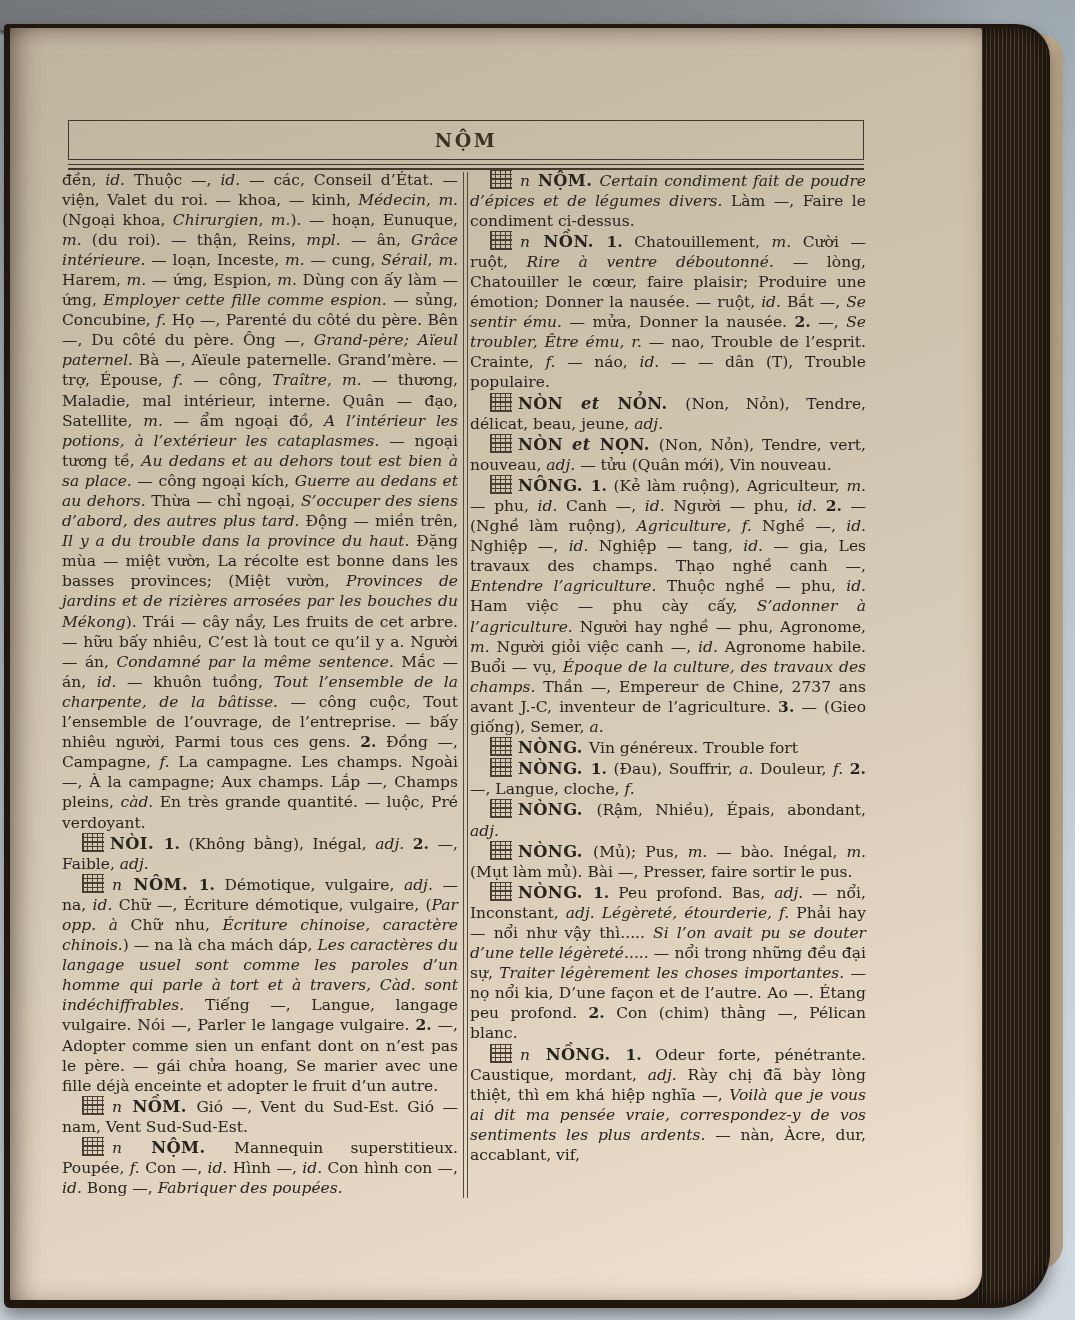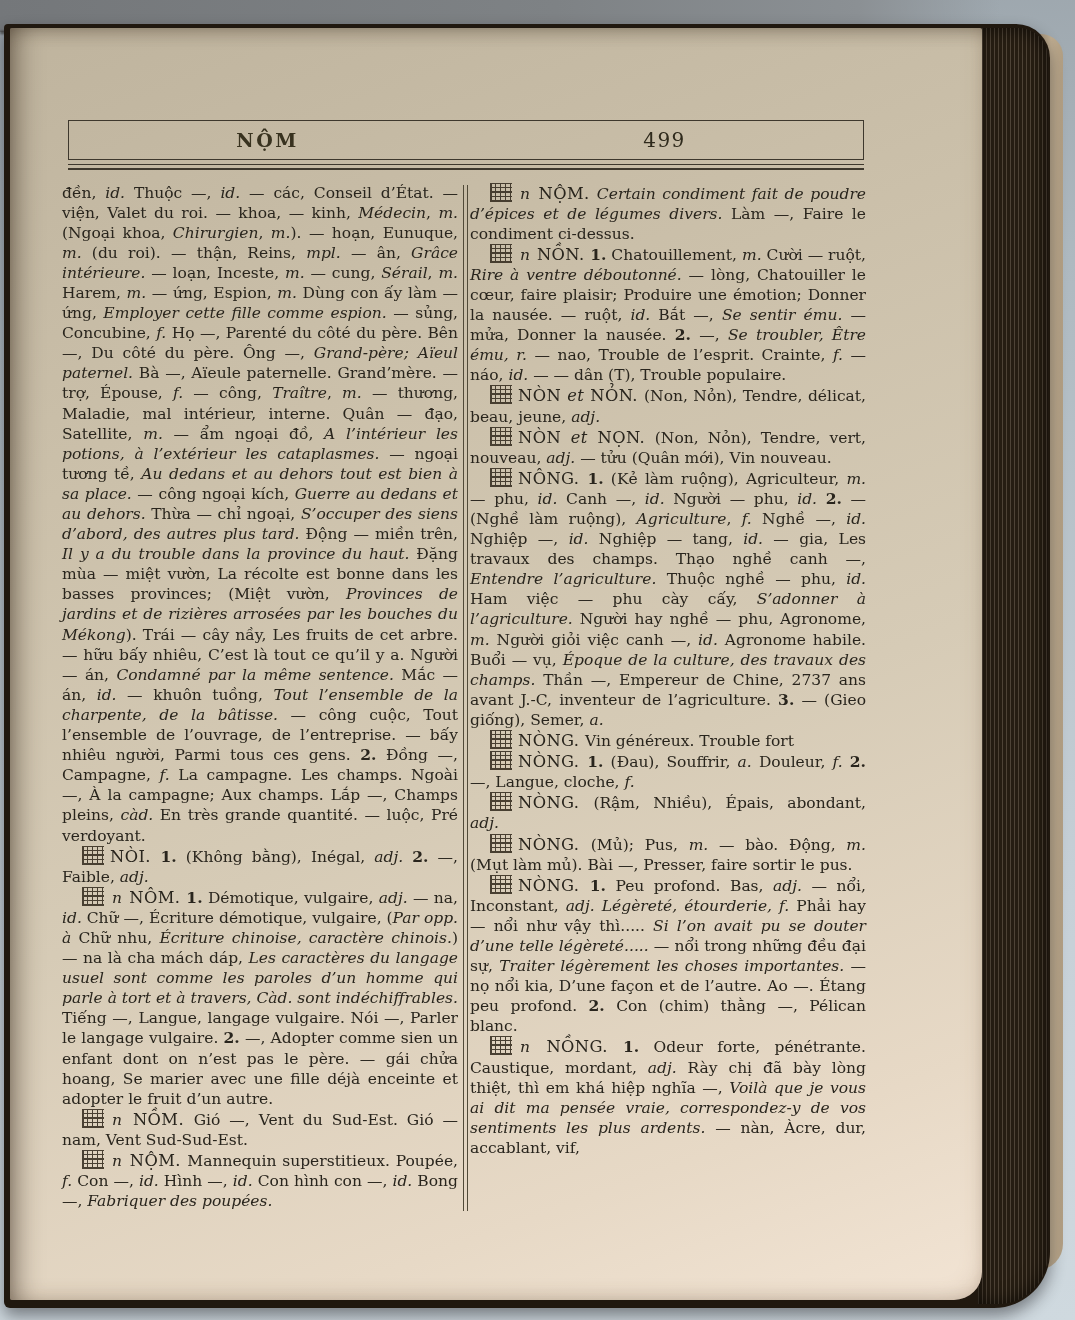--- a/index.html
+++ b/index.html
@@ -20,27 +20,27 @@
     background:linear-gradient(160deg,#bfb49e 0%,#cbc0aa 30%,#d6cbb6 58%,#e7d9c6 85%,#f2e4d4 100%);
     box-shadow:inset 18px 0 28px -14px rgba(45,32,20,.6),
                inset 0 12px 20px -12px rgba(45,32,20,.4),
                inset -10px -10px 24px -14px rgba(130,95,60,.28);}
   .content{position:absolute;left:52px;top:92px;width:806px;color:#29251d;}
   .header-box{border:1.6px solid #3e382d;height:38px;display:flex;align-items:center;margin:0 4px 0 6px;}
   .header-box span{flex:1;text-align:center;}
   .hw{font-weight:bold;letter-spacing:2.5px;font-size:19px;color:#38321f;}
   .pn{font-size:20px;letter-spacing:1.5px;color:#2f2a1c;}
   .header-rule{margin:4px 4px 0 6px;height:2.5px;border-top:1.2px solid #3e382d;border-bottom:2.6px solid #3e382d;}
-  .text-cols{display:flex;margin-top:13px;}
+  .text-cols{display:flex;}
   .col{width:396px;}
   .divider{width:3px;border-left:1.4px solid #514a38;border-right:1.4px solid #514a38;margin:2px 2px 0 5px;}
   .col p{font-size:15.5px;line-height:20.1px;text-align:justify;margin:0;color:#29251d;}
   .entry{margin-top:9px;text-indent:20px;}
   .cont{margin-top:0;text-indent:0;}
-  .head{font-weight:normal;letter-spacing:.4px;font-size:16.3px;}
+  .head{font-weight:bold;letter-spacing:.4px;font-size:16.3px;}
   .nmk{font-style:italic;padding:0 2px;}
   .it{font-style:italic;}
   .bd{font-weight:bold;}
   .cjk{display:inline-block;width:22px;height:19px;margin-right:6px;vertical-align:-3px;
     color:transparent;overflow:hidden;font-size:19px;line-height:19px;
     background-image:repeating-linear-gradient(0deg,#352c1f 0 1.6px,transparent 1.6px 4.6px),
                      repeating-linear-gradient(90deg,#352c1f 0 1.6px,transparent 1.6px 4.9px);
     opacity:.88;}
 </style>
 </head>
@@ -48,42 +48,41 @@
 
 <div class="photo">
   <div class="fabric"></div>
   <div class="edge-tan"></div>
   <div class="book">
     <div class="fore-edge"></div>
     <div class="paper">
       <div class="content">
         <div class="header-box">
           <span class="hw">NỘM</span>
-          <span class="pn">499</span>
         </div>
         <div class="header-rule"></div>
         <div class="text-cols">
           <div class="col">
               <p class="cont"><span><span>đền, </span><span class="it">id.</span><span> Thuộc —, </span><span class="it">id.</span><span> — các, Conseil d’État. — viện, Valet du roi. — khoa, — kinh, </span><span class="it">Médecin</span><span>, </span><span class="it">m.</span><span> (Ngoại khoa, </span><span class="it">Chirurgien</span><span>, </span><span class="it">m.</span><span>). — hoạn, Eunuque, </span><span class="it">m.</span><span> (du roi). — thận, Reins, </span><span class="it">mpl.</span><span> — ân, </span><span class="it">Grâce intérieure.</span><span> — loạn, Inceste, </span><span class="it">m.</span><span> — cung, </span><span class="it">Sérail</span><span>, </span><span class="it">m.</span><span> Harem, </span><span class="it">m.</span><span> — ứng, Espion, </span><span class="it">m.</span><span> Dùng con ấy làm — ứng, </span><span class="it">Employer cette fille comme espion.</span><span> — sủng, Concubine, </span><span class="it">f.</span><span> Họ —, Parenté du côté du père. Bên —, Du côté du père. Ông —, </span><span class="it">Grand-père;</span><span> </span><span class="it">Aïeul paternel.</span><span> Bà —, Aïeule paternelle. Grand’mère. — trợ, Épouse, </span><span class="it">f.</span><span> — công, </span><span class="it">Traître</span><span>, </span><span class="it">m.</span><span> — thương, Maladie, mal intérieur, interne. Quân — đạo, Satellite, </span><span class="it">m.</span><span> — ẩm ngoại đồ, </span><span class="it">A l’intérieur les potions, à l’extérieur les cataplasmes.</span><span> — ngoại tương tề, </span><span class="it">Au dedans et au dehors tout est bien à sa place.</span><span> — công ngoại kích, </span><span class="it">Guerre au dedans et au dehors.</span><span> Thừa — chỉ ngoại, </span><span class="it">S’occuper des siens d’abord, des autres plus tard.</span><span> Động — miền trên, </span><span class="it">Il y a du trouble dans la province du haut.</span><span> Đặng mùa — miệt vườn, La récolte est bonne dans les basses provinces; (Miệt vườn, </span><span class="it">Provinces de jardins et de rizières arrosées par les bouches du Mékong</span><span>). Trái — cây nầy, Les fruits de cet arbre. — hữu bấy nhiêu, C’est là tout ce qu’il y a. Người — án, </span><span class="it">Condamné par la même sentence.</span><span> Mắc — án, </span><span class="it">id.</span><span> — khuôn tuồng, </span><span class="it">Tout l’ensemble de la charpente, de la bâtisse.</span><span> — công cuộc, Tout l’ensemble de l’ouvrage, de l’entreprise. — bấy nhiêu người, Parmi tous ces gens. </span><span class="bd">2.</span><span> Đồng —, Campagne, </span><span class="it">f.</span><span> La campagne. Les champs. Ngoài —, À la campagne; Aux champs. Lắp —, Champs pleins, </span><span class="it">càd.</span><span> En très grande quantité. — luộc, Pré verdoyant.</span></span></p>
               <p class="entry"><span class="cjk">娞</span><span class="head"><span>NÒI. </span></span><span><span class="bd">1.</span><span> (Không bằng), Inégal, </span><span class="it">adj.</span><span> </span><span class="bd">2.</span><span> —, Faible, </span><span class="it">adj.</span></span></p>
               <p class="entry"><span class="cjk">喃</span><span class="nmk">n </span><span class="head"><span>NÔM. </span></span><span><span class="bd">1.</span><span> Démotique, vulgaire, </span><span class="it">adj.</span><span> — na, </span><span class="it">id.</span><span> Chữ —, Écriture démotique, vulgaire, (</span><span class="it">Par opp. à</span><span> Chữ nhu, </span><span class="it">Écriture chinoise, caractère chinois.</span><span>) — na là cha mách dáp, </span><span class="it">Les caractères du langage usuel sont comme les paroles d’un homme qui parle à tort et à travers, Càd. sont indéchiffrables.</span><span> Tiếng —, Langue, langage vulgaire. Nói —, Parler le langage vulgaire. </span><span class="bd">2.</span><span> —, Adopter comme sien un enfant dont on n’est pas le père. — gái chửa hoang, Se marier avec une fille déjà enceinte et adopter le fruit d’un autre.</span></span></p>
               <p class="entry"><span class="cjk">霺</span><span class="nmk">n </span><span class="head"><span>NỒM. </span></span><span><span>Gió —, Vent du Sud-Est. Gió — nam, Vent Sud-Sud-Est.</span></span></p>
               <p class="entry"><span class="cjk">捻</span><span class="nmk">n </span><span class="head"><span>NỘM. </span></span><span><span>Mannequin superstitieux. Poupée, </span><span class="it">f.</span><span> Con —, </span><span class="it">id.</span><span> Hình —, </span><span class="it">id.</span><span> Con hình con —, </span><span class="it">id.</span><span> Bong —, </span><span class="it">Fabriquer des poupées.</span></span></p>
             </div>
           <div class="divider"></div>
           <div class="col">
               <p class="entry"><span class="cjk">菍</span><span class="nmk">n </span><span class="head"><span>NỘM. </span></span><span><span class="it">Certain condiment fait de poudre d’épices et de légumes divers.</span><span> Làm —, Faire le condiment ci-dessus.</span></span></p>
               <p class="entry"><span class="cjk">嫰</span><span class="nmk">n </span><span class="head"><span>NỒN. </span></span><span><span class="bd">1.</span><span> Chatouillement, </span><span class="it">m.</span><span> Cười — ruột, </span><span class="it">Rire à ventre déboutonné.</span><span> — lòng, Chatouiller le cœur, faire plaisir; Produire une émotion; Donner la nausée. — ruột, </span><span class="it">id.</span><span> Bắt —, </span><span class="it">Se sentir ému.</span><span> — mửa, Donner la nausée. </span><span class="bd">2.</span><span> —, </span><span class="it">Se troubler, Être ému, r.</span><span> — nao, Trouble de l’esprit. Crainte, </span><span class="it">f.</span><span> — náo, </span><span class="it">id.</span><span> — — dân (T), Trouble populaire.</span></span></p>
               <p class="entry"><span class="cjk">媆</span><span class="head"><span>NÒN </span><span class="it">et</span><span> NỎN. </span></span><span><span>(Non, Nỏn), Tendre, délicat, beau, jeune, </span><span class="it">adj.</span></span></p>
               <p class="entry"><span class="cjk">嫩</span><span class="head"><span>NÒN </span><span class="it">et</span><span> NỌN. </span></span><span><span>(Non, Nỏn), Tendre, vert, nouveau, </span><span class="it">adj.</span><span> — tửu (Quân mới), Vin nouveau.</span></span></p>
               <p class="entry"><span class="cjk">農</span><span class="head"><span>NÔNG. </span></span><span><span class="bd">1.</span><span> (Kẻ làm ruộng), Agriculteur, </span><span class="it">m.</span><span> — phu, </span><span class="it">id.</span><span> Canh —, </span><span class="it">id.</span><span> Người — phu, </span><span class="it">id.</span><span> </span><span class="bd">2.</span><span> — (Nghề làm ruộng), </span><span class="it">Agriculture</span><span>, </span><span class="it">f.</span><span> Nghề —, </span><span class="it">id.</span><span> Nghiệp —, </span><span class="it">id.</span><span> Nghiệp — tang, </span><span class="it">id.</span><span> — gia, Les travaux des champs. Thạo nghề canh —, </span><span class="it">Entendre l’agriculture.</span><span> Thuộc nghề — phu, </span><span class="it">id.</span><span> Ham việc — phu cày cấy, </span><span class="it">S’adonner à l’agriculture.</span><span> Người hay nghề — phu, Agronome, </span><span class="it">m.</span><span> Người giỏi việc canh —, </span><span class="it">id.</span><span> Agronome habile. Buổi — vụ, </span><span class="it">Époque de la culture, des travaux des champs.</span><span> Thần —, Empereur de Chine, 2737 ans avant J.-C, inventeur de l’agriculture. </span><span class="bd">3.</span><span> — (Gieo giống), Semer, </span><span class="it">a.</span></span></p>
               <p class="entry"><span class="cjk">醲</span><span class="head"><span>NÒNG. </span></span><span><span>Vin généreux. Trouble fort</span></span></p>
               <p class="entry"><span class="cjk">癑</span><span class="head"><span>NÒNG. </span></span><span><span class="bd">1.</span><span> (Đau), Souffrir, </span><span class="it">a.</span><span> Douleur, </span><span class="it">f.</span><span> </span><span class="bd">2.</span><span> —, Langue, cloche, </span><span class="it">f.</span></span></p>
               <p class="entry"><span class="cjk">穠</span><span class="head"><span>NÒNG. </span></span><span><span>(Rậm, Nhiều), Épais, abondant, </span><span class="it">adj.</span></span></p>
-              <p class="entry"><span class="cjk">膿</span><span class="head"><span>NÒNG. </span></span><span><span>(Mủ); Pus, </span><span class="it">m.</span><span> — bào. Động, </span><span class="it">m.</span><span> (Mụt làm mủ). Bài —, Presser, faire sortir le pus.</span></span></p>
+              <p class="entry"><span class="cjk">膿</span><span class="head"><span>NÒNG. </span></span><span><span>(Mủ); Pus, </span><span class="it">m.</span><span> — bào. Inégal, </span><span class="it">m.</span><span> (Mụt làm mủ). Bài —, Presser, faire sortir le pus.</span></span></p>
               <p class="entry"><span class="cjk">儂</span><span class="head"><span>NÒNG. </span></span><span><span class="bd">1.</span><span> Peu profond. Bas, </span><span class="it">adj.</span><span> — nổi, Inconstant, </span><span class="it">adj.</span><span> </span><span class="it">Légèreté, étourderie,</span><span> </span><span class="it">f.</span><span> Phải hay — nổi như vậy thì..... </span><span class="it">Si l’on avait pu se douter d’une telle légèreté.....</span><span> — nổi trong những đều đại sự, </span><span class="it">Traiter légèrement les choses importantes.</span><span> — nọ nổi kia, D’une façon et de l’autre. Ao —. Étang peu profond. </span><span class="bd">2.</span><span> Con (chim) thằng —, Pélican blanc.</span></span></p>
               <p class="entry"><span class="cjk">濃</span><span class="nmk">n </span><span class="head"><span>NỒNG. </span></span><span><span class="bd">1.</span><span> Odeur forte, pénétrante. Caustique, mordant, </span><span class="it">adj.</span><span> Rày chị đã bày lòng thiệt, thì em khá hiệp nghĩa —, </span><span class="it">Voilà que je vous ai dit ma pensée vraie, correspondez-y de vos sentiments les plus ardents.</span><span> — nàn, Àcre, dur, accablant, vif,</span></span></p>
             </div>
         </div>
       </div>
     </div>
   </div>
 </div>
 
 </body></html>

